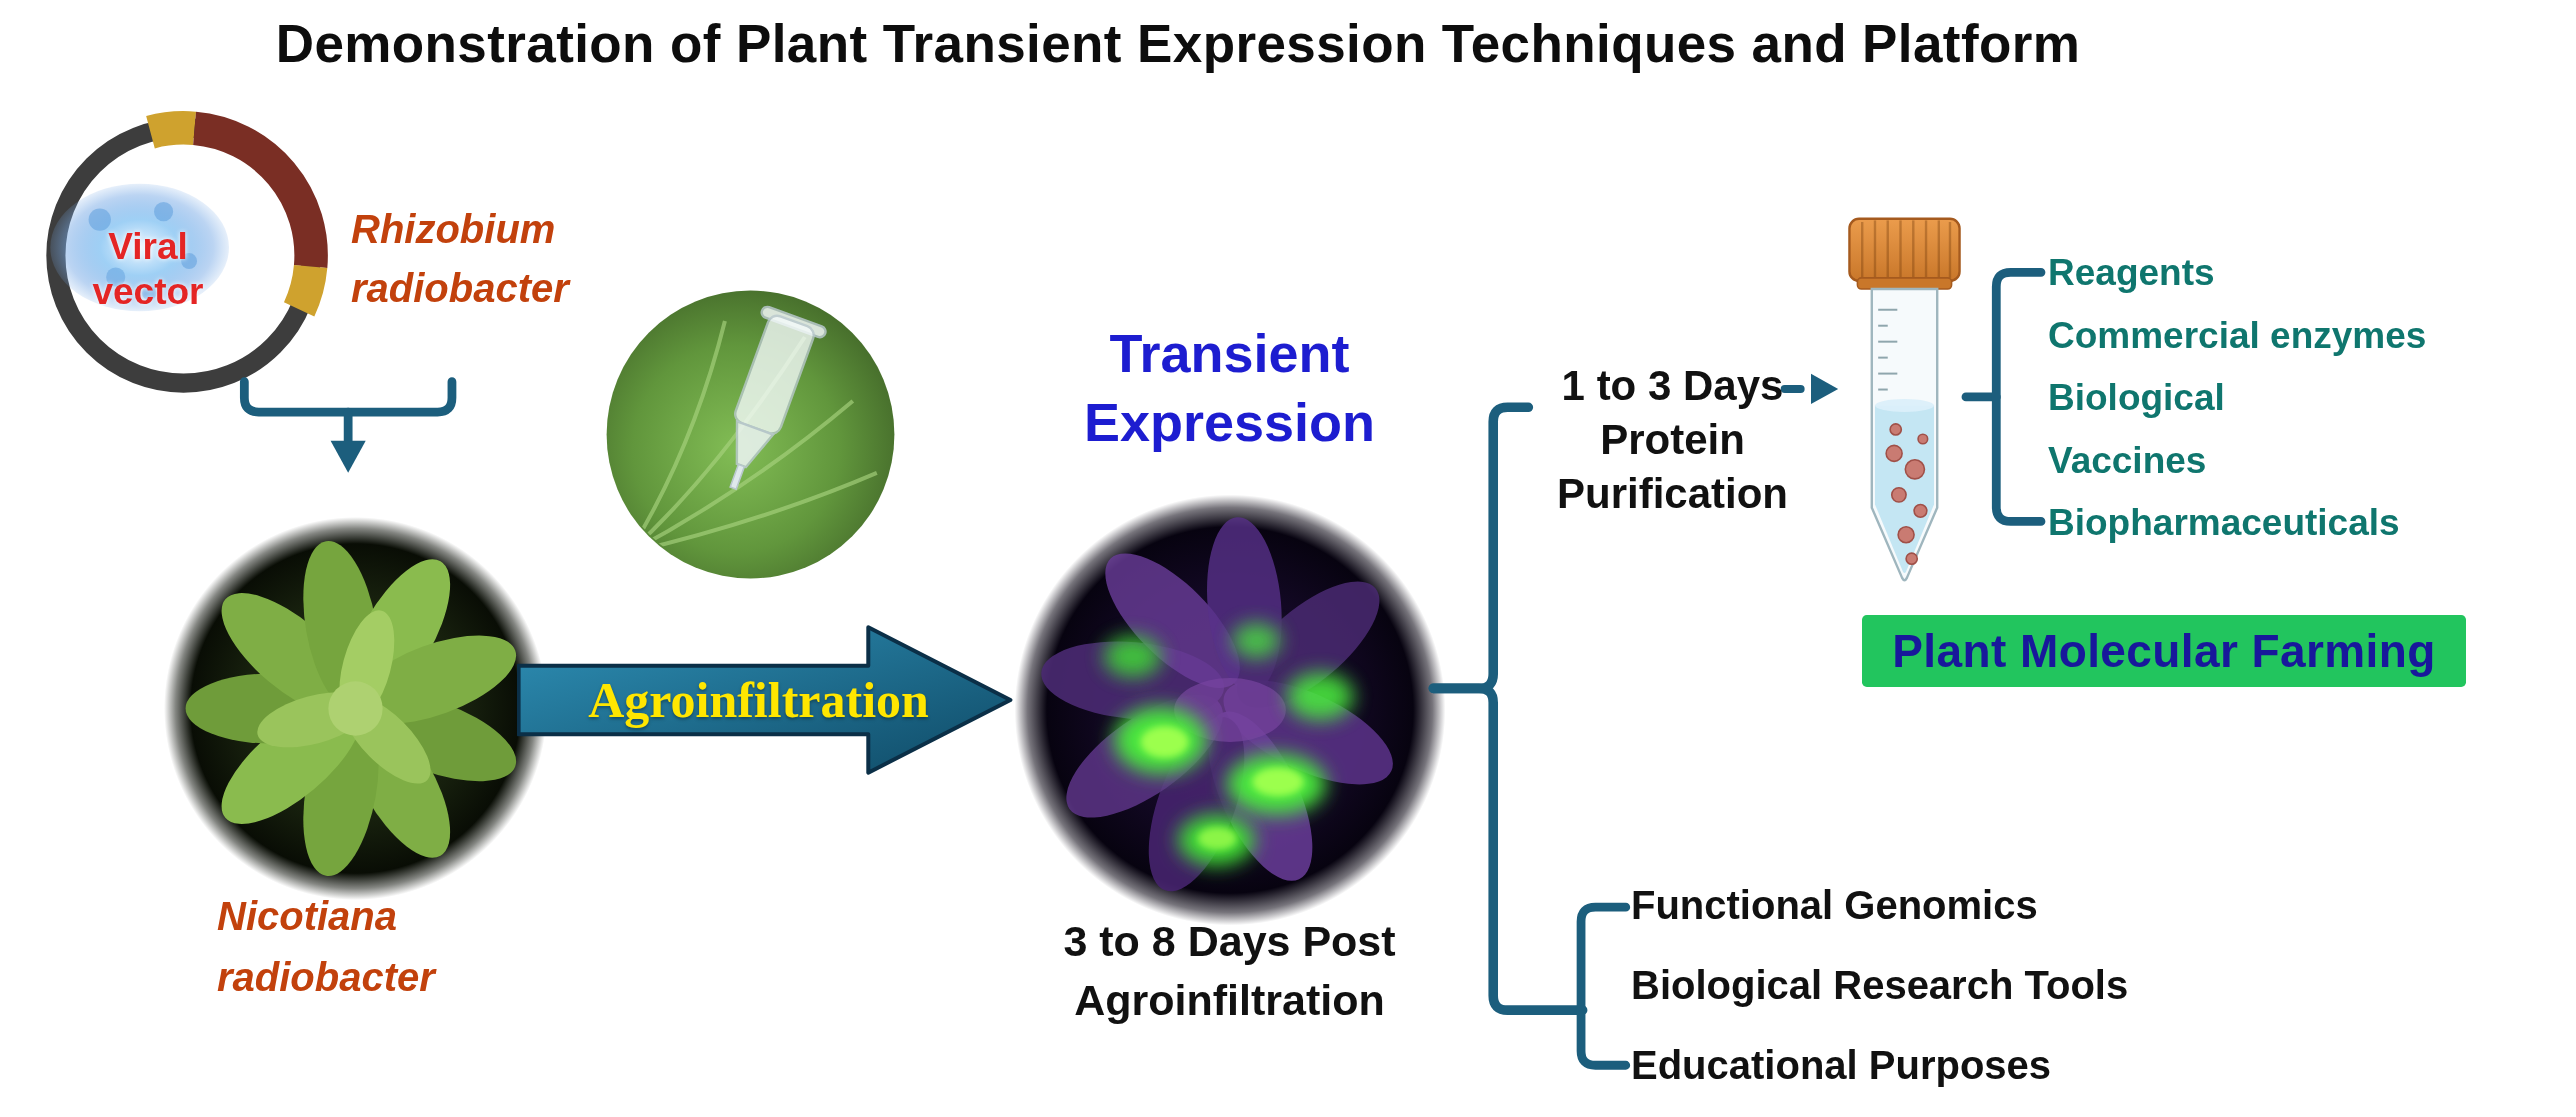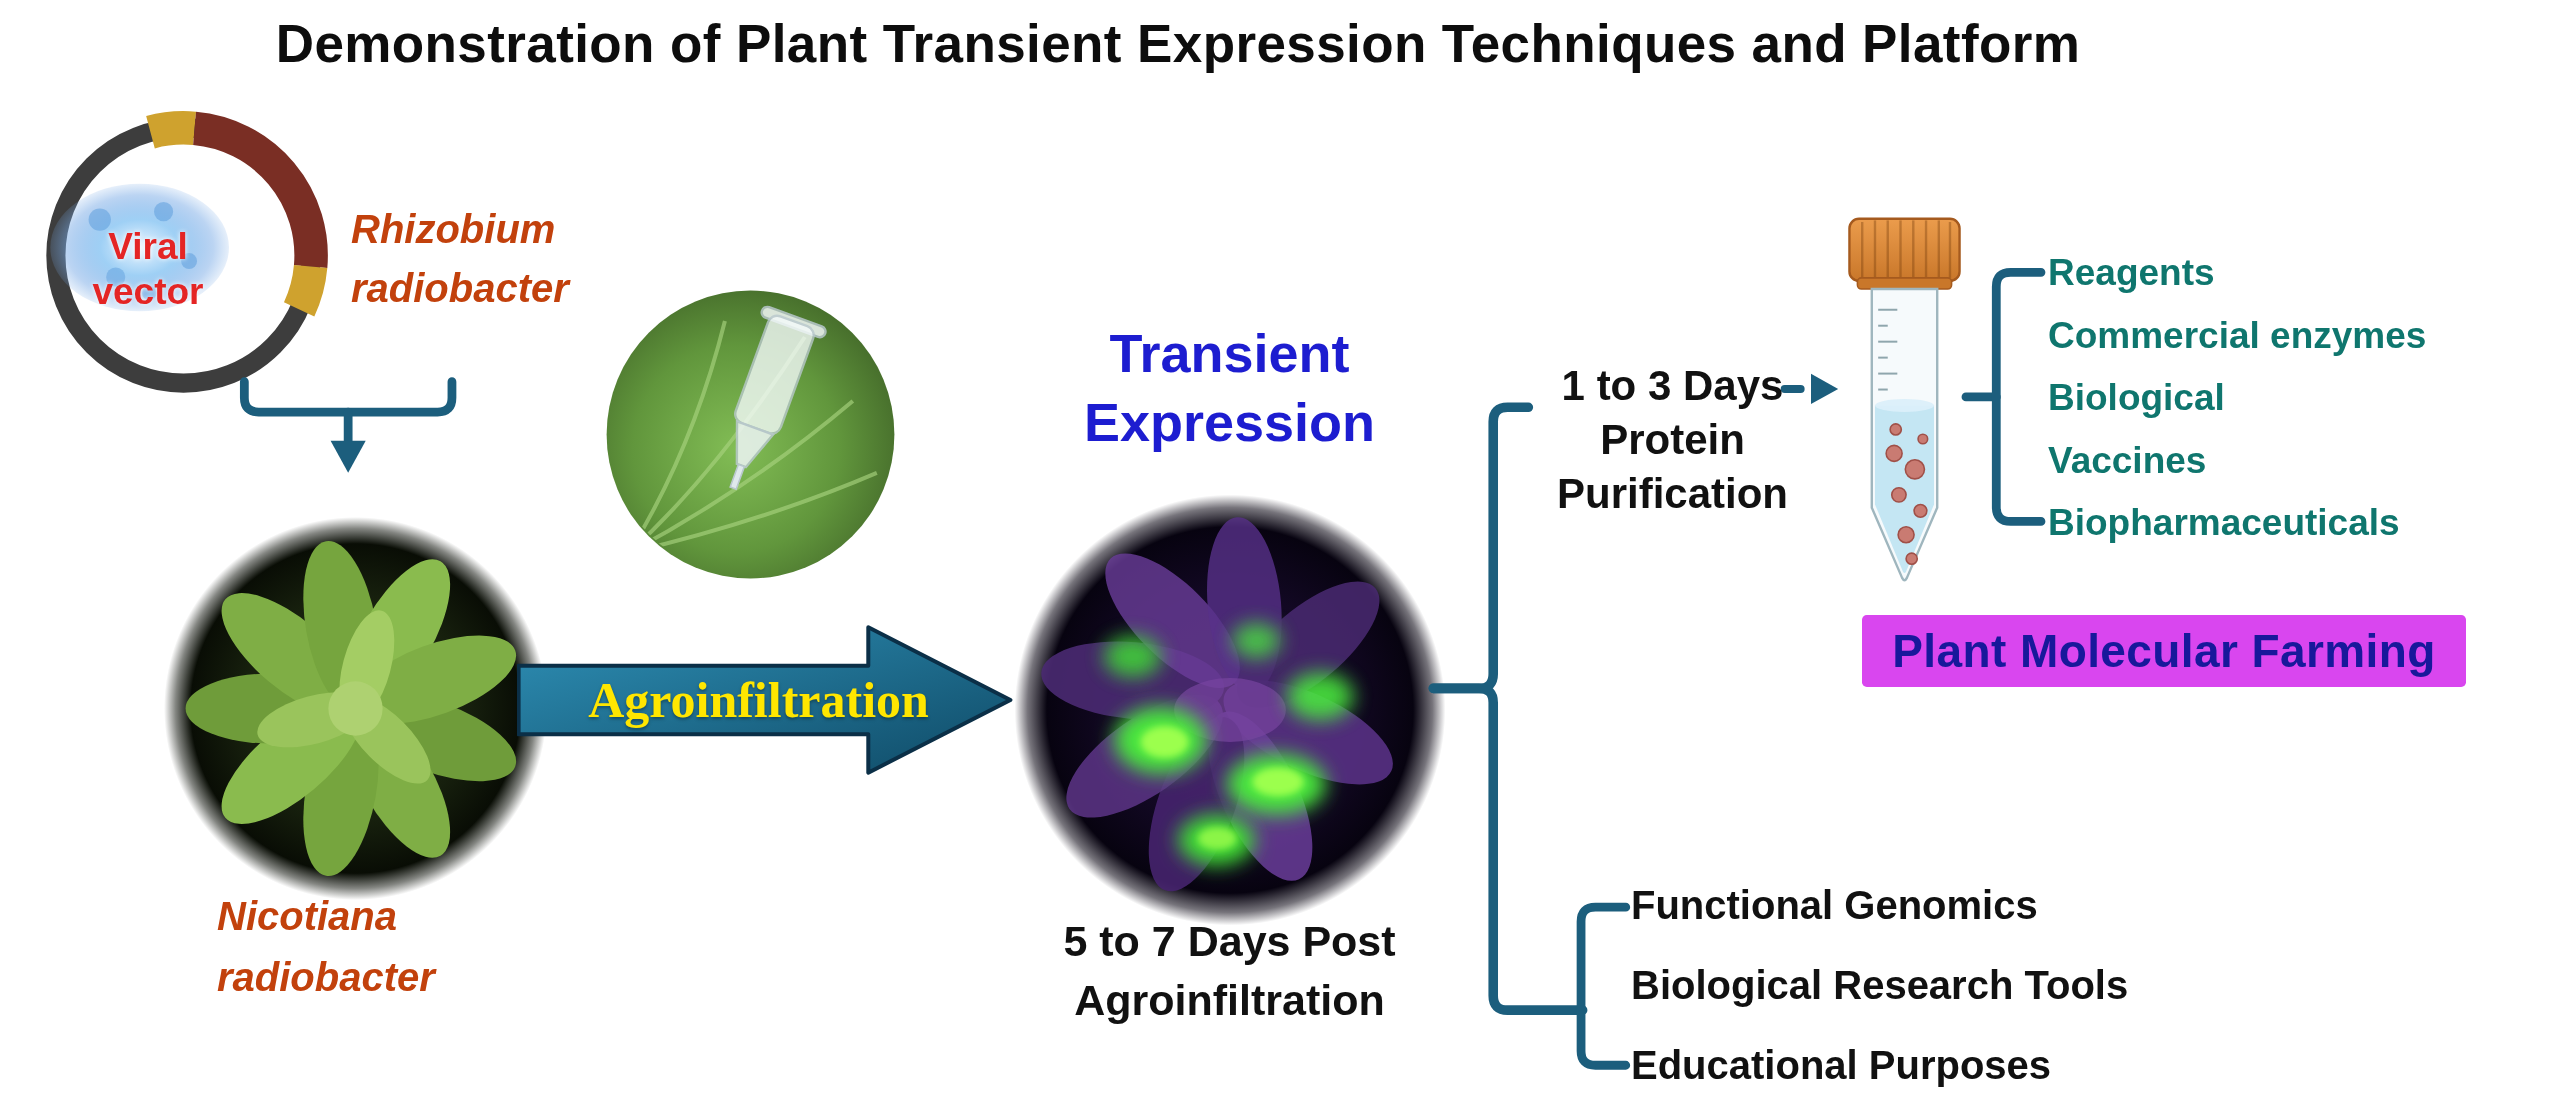--- a/index.html
+++ b/index.html
@@ -44,21 +44,21 @@
     left:1537px; top:359px; width:271px; text-align:center;
     font-size:42px; font-weight:bold; color:#111; line-height:54px;
   }
   .products{
     left:2048px; top:254px; display:flex; flex-direction:column; gap:25.6px;
     font-size:37px; font-weight:bold; color:#0f766e;
   }
   .products .item{height:37px; line-height:37px;}
   .banner{
     left:1862px; top:615px; width:604px; height:72px;
-    background:#d946ef; border-radius:4.8px;
+    background:#22c55e; border-radius:4.8px;
     display:flex; align-items:center; justify-content:center;
     font-size:46px; font-weight:bold; color:#18189b; letter-spacing:0.4px;
   }
   .applications{
     left:1631px; top:885px; display:flex; flex-direction:column; gap:40px;
     font-size:40px; font-weight:bold; color:#111;
   }
   .applications .item{height:40px; line-height:40px;}
 </style>
 </head>
@@ -216,21 +216,21 @@
         <ellipse cx="385" cy="255" rx="42" ry="30" fill="#48e63c" filter="url(#glow)" opacity=".9"></ellipse>
         <ellipse cx="150" cy="205" rx="36" ry="26" fill="#3fd934" filter="url(#glow)" opacity=".85"></ellipse>
         <ellipse cx="305" cy="185" rx="30" ry="22" fill="#48e63c" filter="url(#glow)" opacity=".8"></ellipse>
         <ellipse cx="190" cy="312" rx="30" ry="20" fill="#9cff4d" filter="url(#softGlow)"></ellipse>
         <ellipse cx="332" cy="362" rx="32" ry="18" fill="#9cff4d" filter="url(#softGlow)"></ellipse>
         <ellipse cx="256" cy="433" rx="24" ry="14" fill="#8bf546" filter="url(#softGlow)"></ellipse>
       </g>
     </g>
   </svg>
   <div class="abs post-caption">
-    <div class="nowrap">5 to 7 Days Post</div>
+    <div class="nowrap">3 to 8 Days Post</div>
     <div class="nowrap">Agroinfiltration</div>
   </div>
 
   <svg class="abs" style="left:0; top:0; pointer-events:none;" width="2576" height="1118" viewBox="0 0 3226 1400">
     <g fill="none" stroke="#1c5e7d" stroke-linecap="round" stroke-linejoin="round">
 
       <path d="M 306 478 L 306 498 Q 306 516 324 516 L 548 516 Q 566 516 566 498 L 566 478" stroke-width="11"></path>
       <path d="M 436 516 L 436 556" stroke-width="11"></path>
 
       <path d="M 1795 862 L 1852 862 Q 1870 862 1870 844 L 1870 528 Q 1870 510 1888 510 L 1914 510" stroke-width="12"></path>

